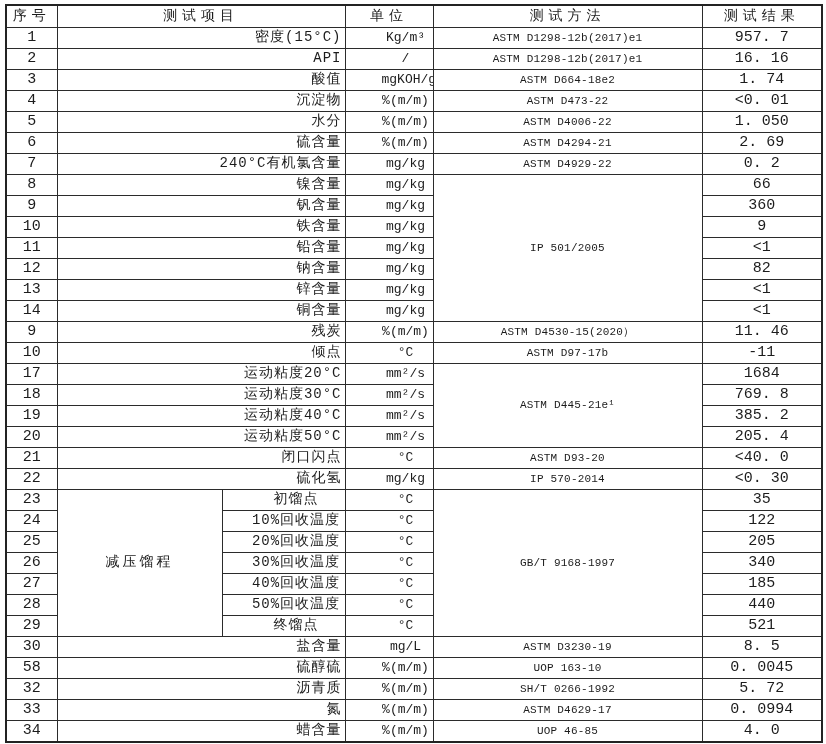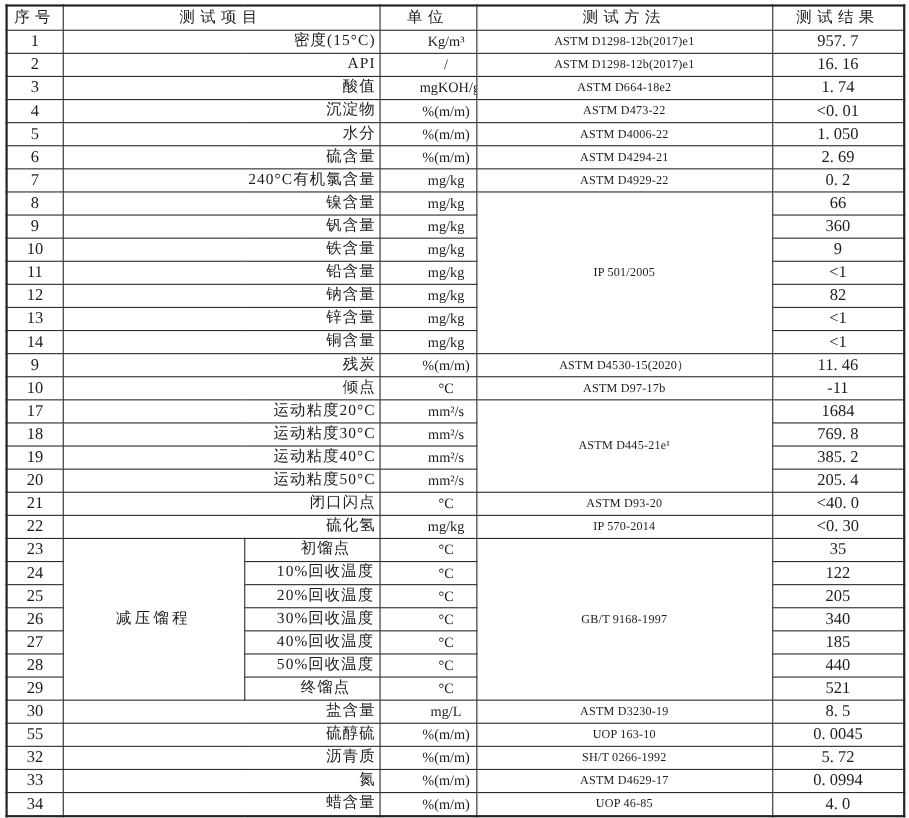--- a/index.html
+++ b/index.html
@@ -1,17 +1,17 @@
 <!DOCTYPE html>
 <html><head>
 <meta charset="utf-8">
 <style>
   html,body{margin:0;padding:0;background:#fdfdfc;}
   #page{position:relative;width:826px;height:744px;background:#ffffff;
-        font-family:Liberation Serif, serif;color:#1c1c1c;}
+        font-family:Liberation Mono, monospace;color:#1c1c1c;}
   table#report{position:absolute;left:5px;top:4px;width:816px;
         border-collapse:collapse;table-layout:fixed;}
   #report th,#report td{border:1px solid #2b2b2b;height:20px;padding:0 3px;
         overflow:hidden;white-space:nowrap;font-size:14px;line-height:1.1;
         text-align:center;vertical-align:middle;background:#fff;}
   #report{border:2px solid #232323;}
   #report th{font-weight:normal;letter-spacing:0.35em;height:21px;}
   #report td.item{text-align:right;padding-left:7px;letter-spacing:1px;}
   #report td.sub{letter-spacing:1px;padding-left:28px;}
   #report td.grp{letter-spacing:3px;margin-left:40px;}
@@ -239,21 +239,21 @@
   </tr>
 
   <tr>
     <td class="num">30</td>
     <td colspan="2" class="item">盐含量</td>
     <td class="unit">mg/L</td>
     <td class="met">ASTM D3230-19</td>
     <td class="res">8. 5</td>
   </tr>
   <tr>
-    <td class="num">55</td>
+    <td class="num">58</td>
     <td colspan="2" class="item">硫醇硫</td>
     <td class="unit">%(m/m)</td>
     <td class="met">UOP 163-10</td>
     <td class="res">0. 0045</td>
   </tr>
   <tr>
     <td class="num">32</td>
     <td colspan="2" class="item">沥青质</td>
     <td class="unit">%(m/m)</td>
     <td class="met">SH/T 0266-1992</td>

